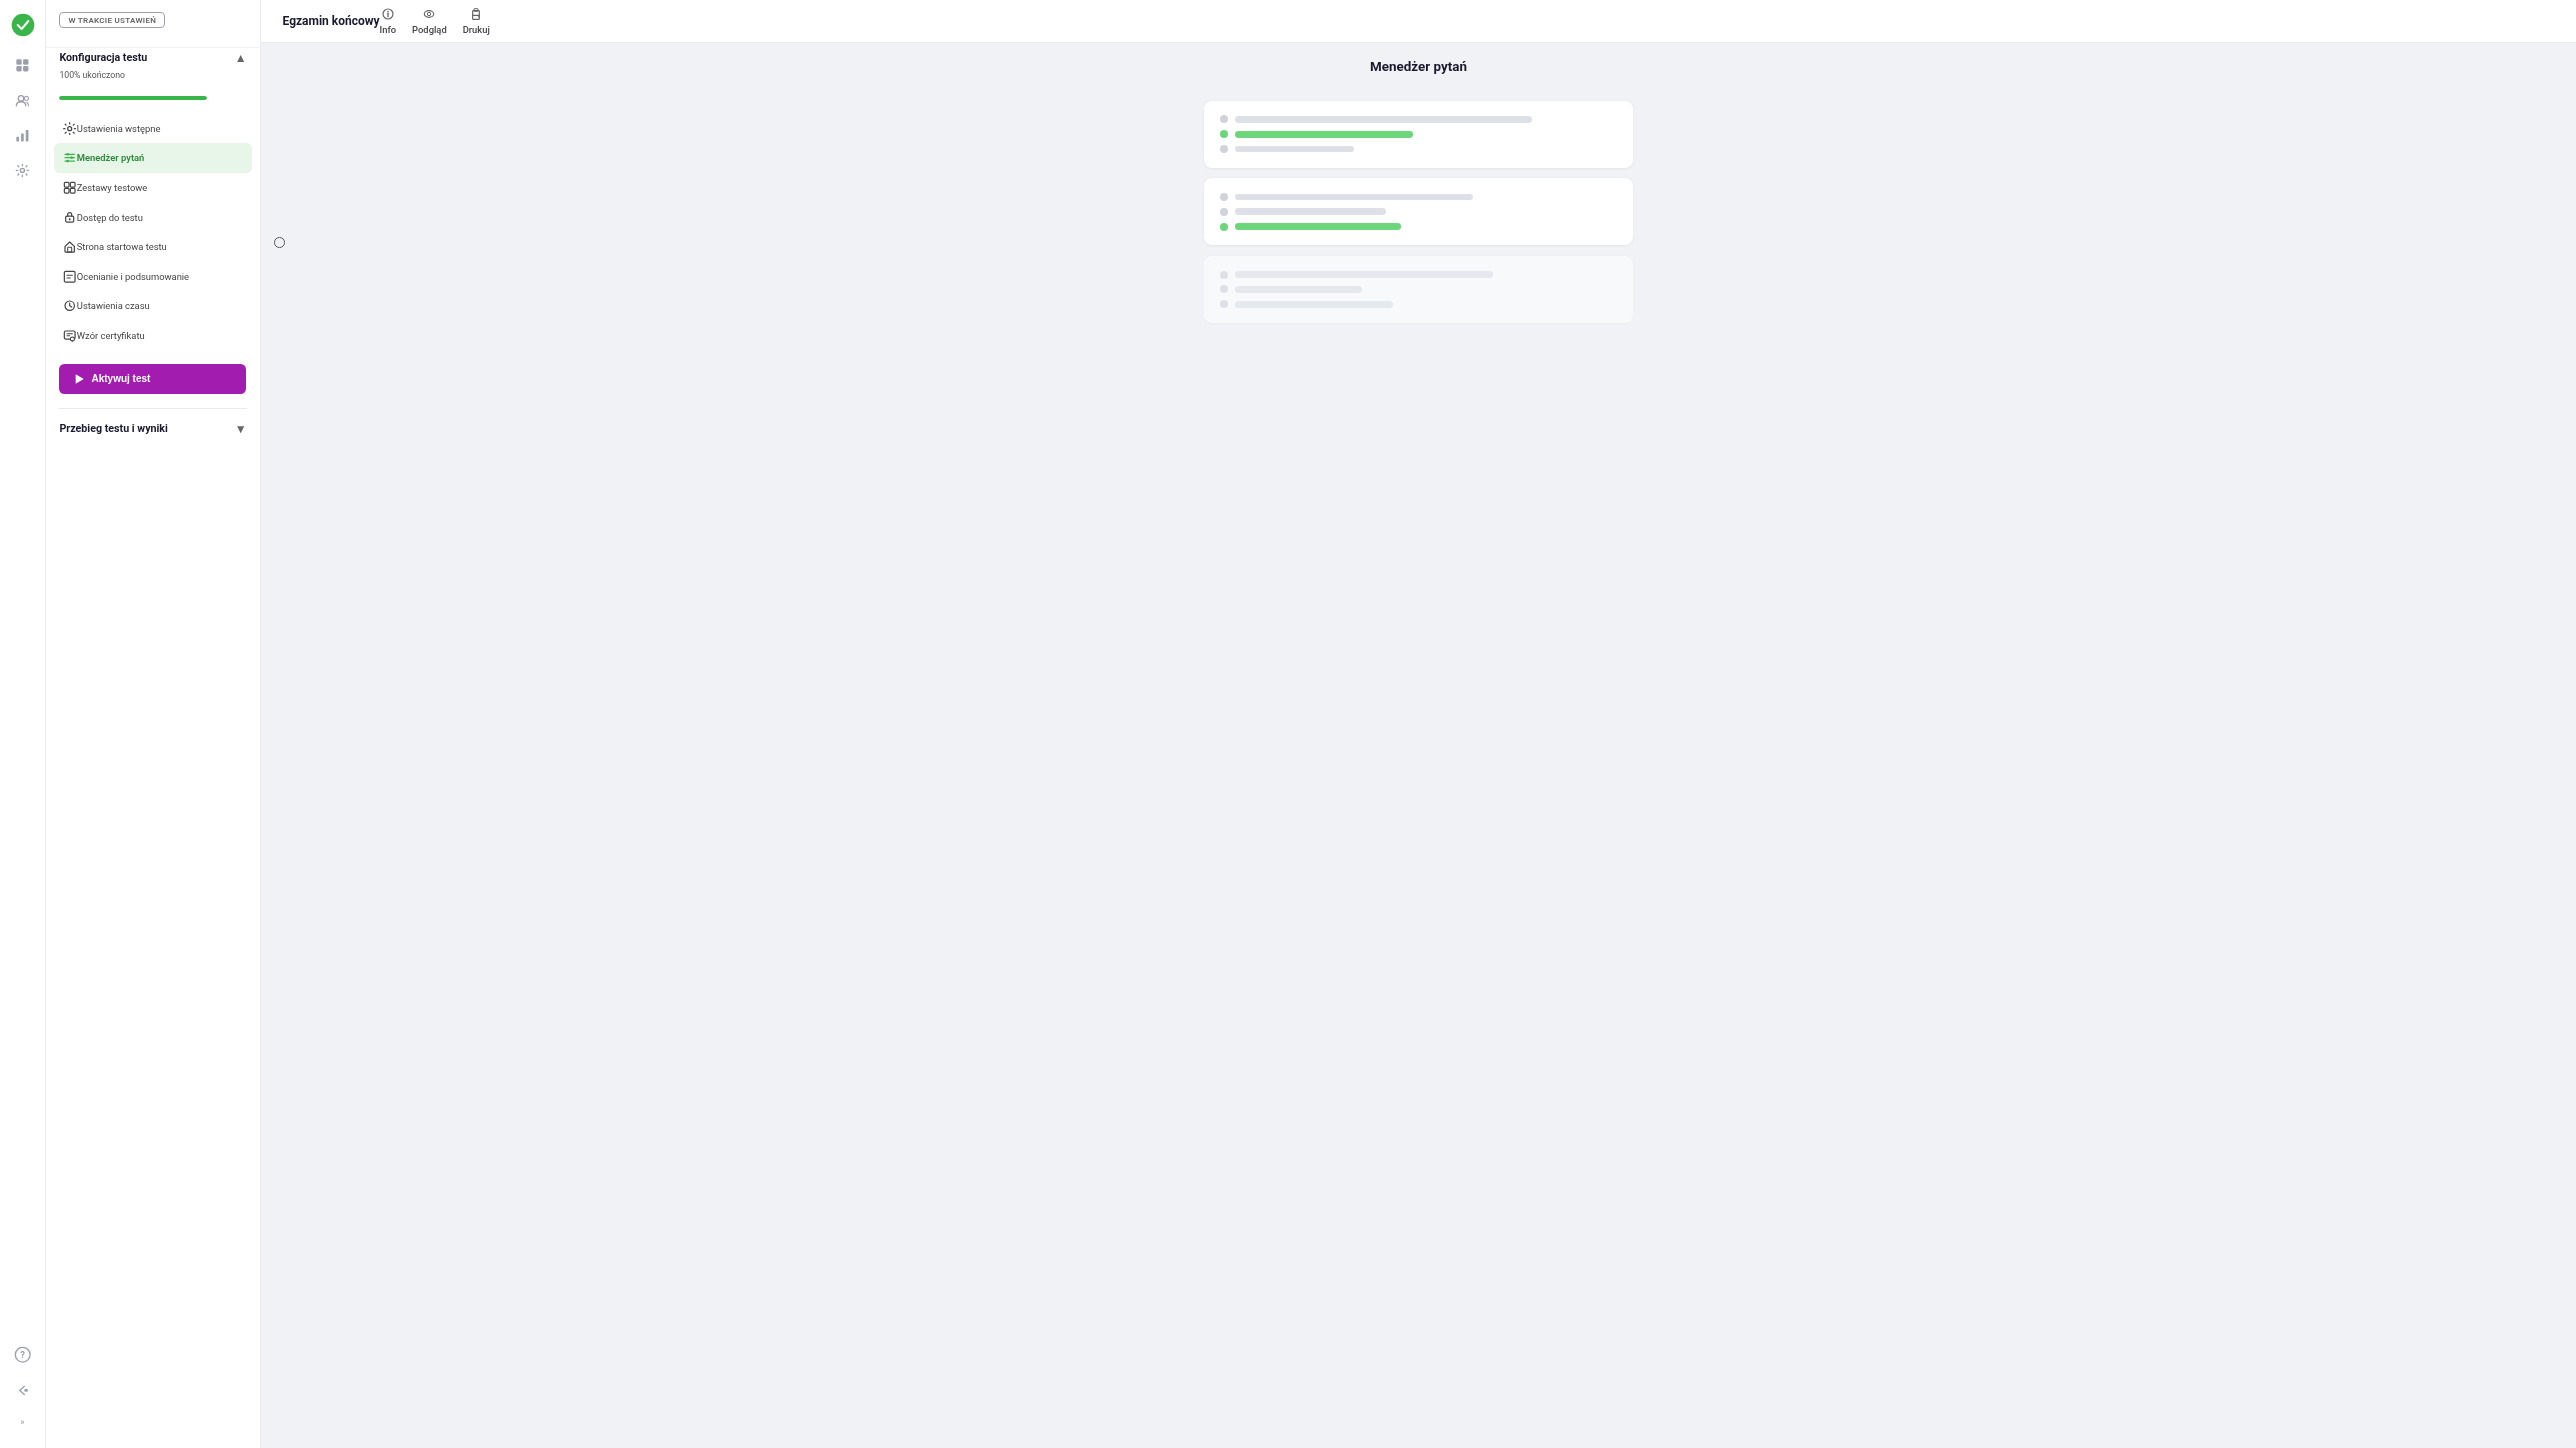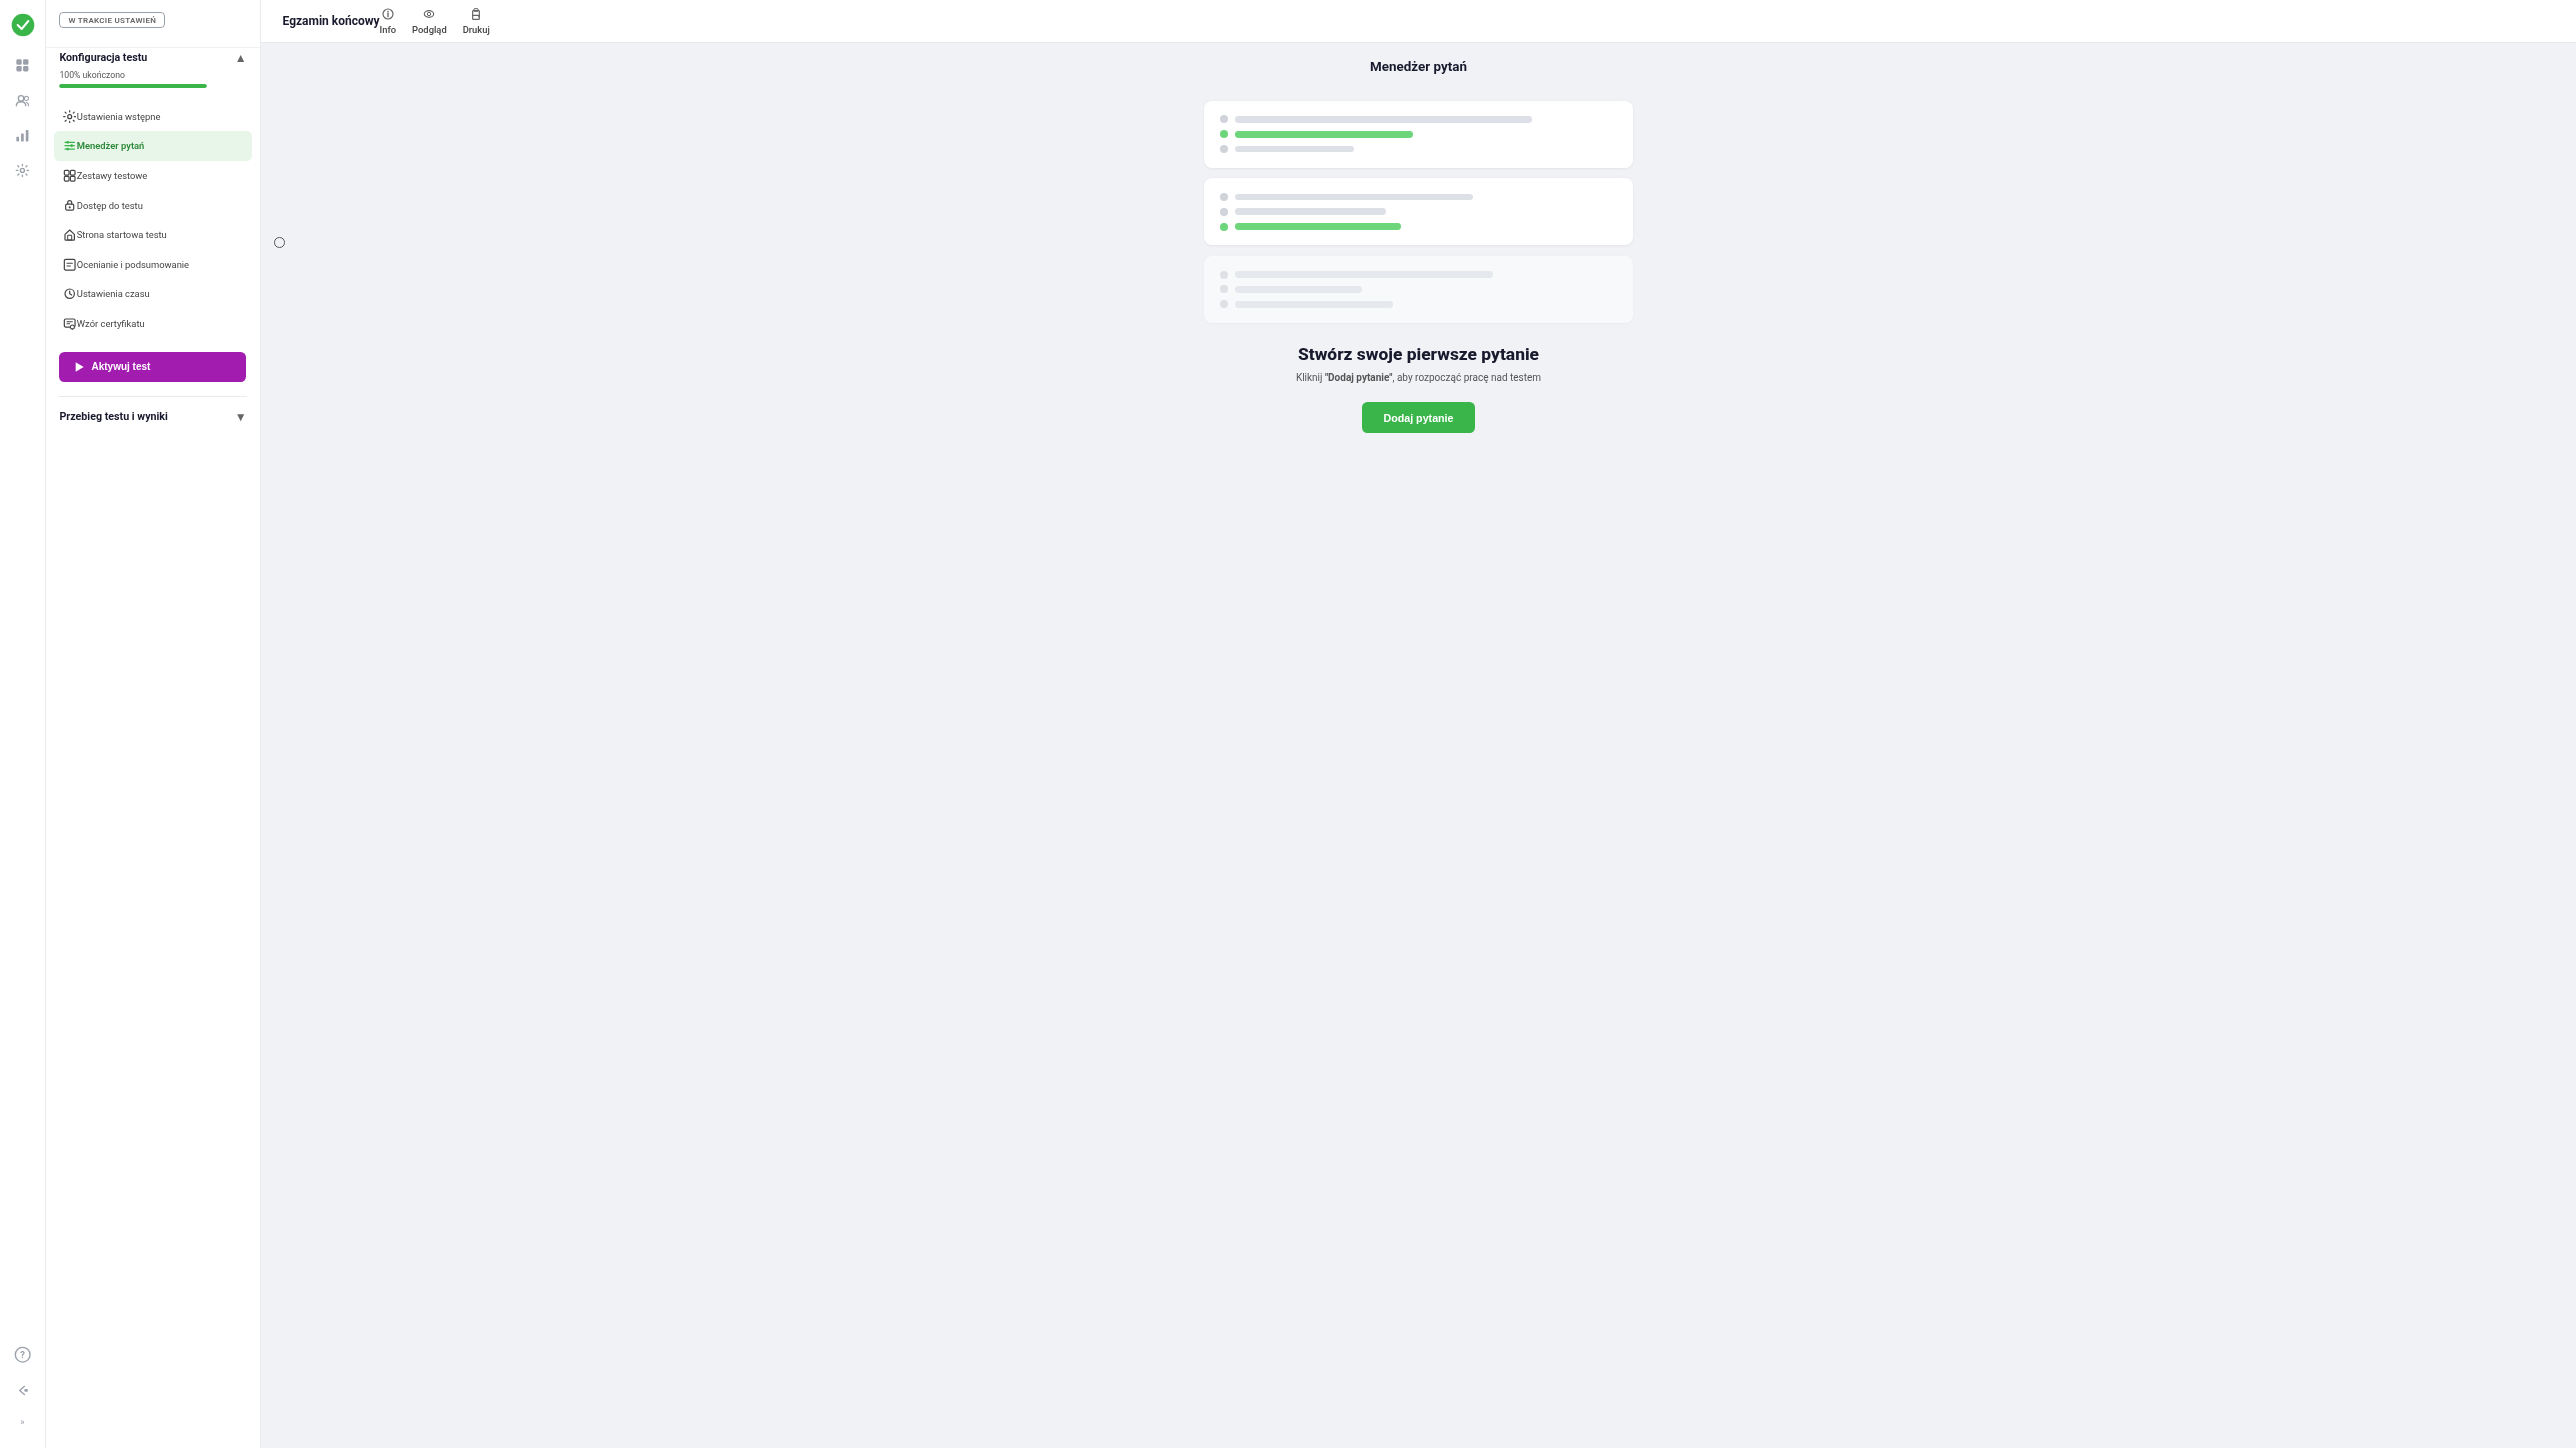--- a/index.html
+++ b/index.html
@@ -105,21 +105,21 @@
       cursor: pointer;
       color: #666;
       font-size: 12px;
     }
     .progress-area {
       padding: 5.4px 13.4px 10.7px;
     }
     .progress-label {
       font-size: 8.7px;
       color: #555;
-      margin-bottom: 4px;
+      margin-bottom: 16px;
     }
     .progress-bar-bg {
       height: 4px;
       background: #e0e0e0;
       border-radius: 2px;
       overflow: hidden;
       width: 148px;
     }
     .progress-bar-fill {
       height: 100%;
@@ -603,25 +603,18 @@
             <div class="ph-dot"></div>
             <div class="ph-line" style="width: 32%; background: #dde0e6;"></div>
           </div>
           <div class="ph-row">
             <div class="ph-dot"></div>
             <div class="ph-line" style="width: 40%; background: #dde0e6;"></div>
           </div>
         </div>
       </div>
 
-      <div class="empty-state">
-        <div class="empty-state-title">Stwórz swoje pierwsze pytanie</div>
-        <div class="empty-state-desc">
-          <span>Kliknij </span><strong>"Dodaj pytanie"</strong><span>, aby rozpocząć pracę nad testem</span>
-        </div>
-        <button class="add-question-btn">Dodaj pytanie</button>
-      </div>
     </div>
   </div>
 </div>
 
 <div class="cursor"></div>
 
 
 </body></html>

